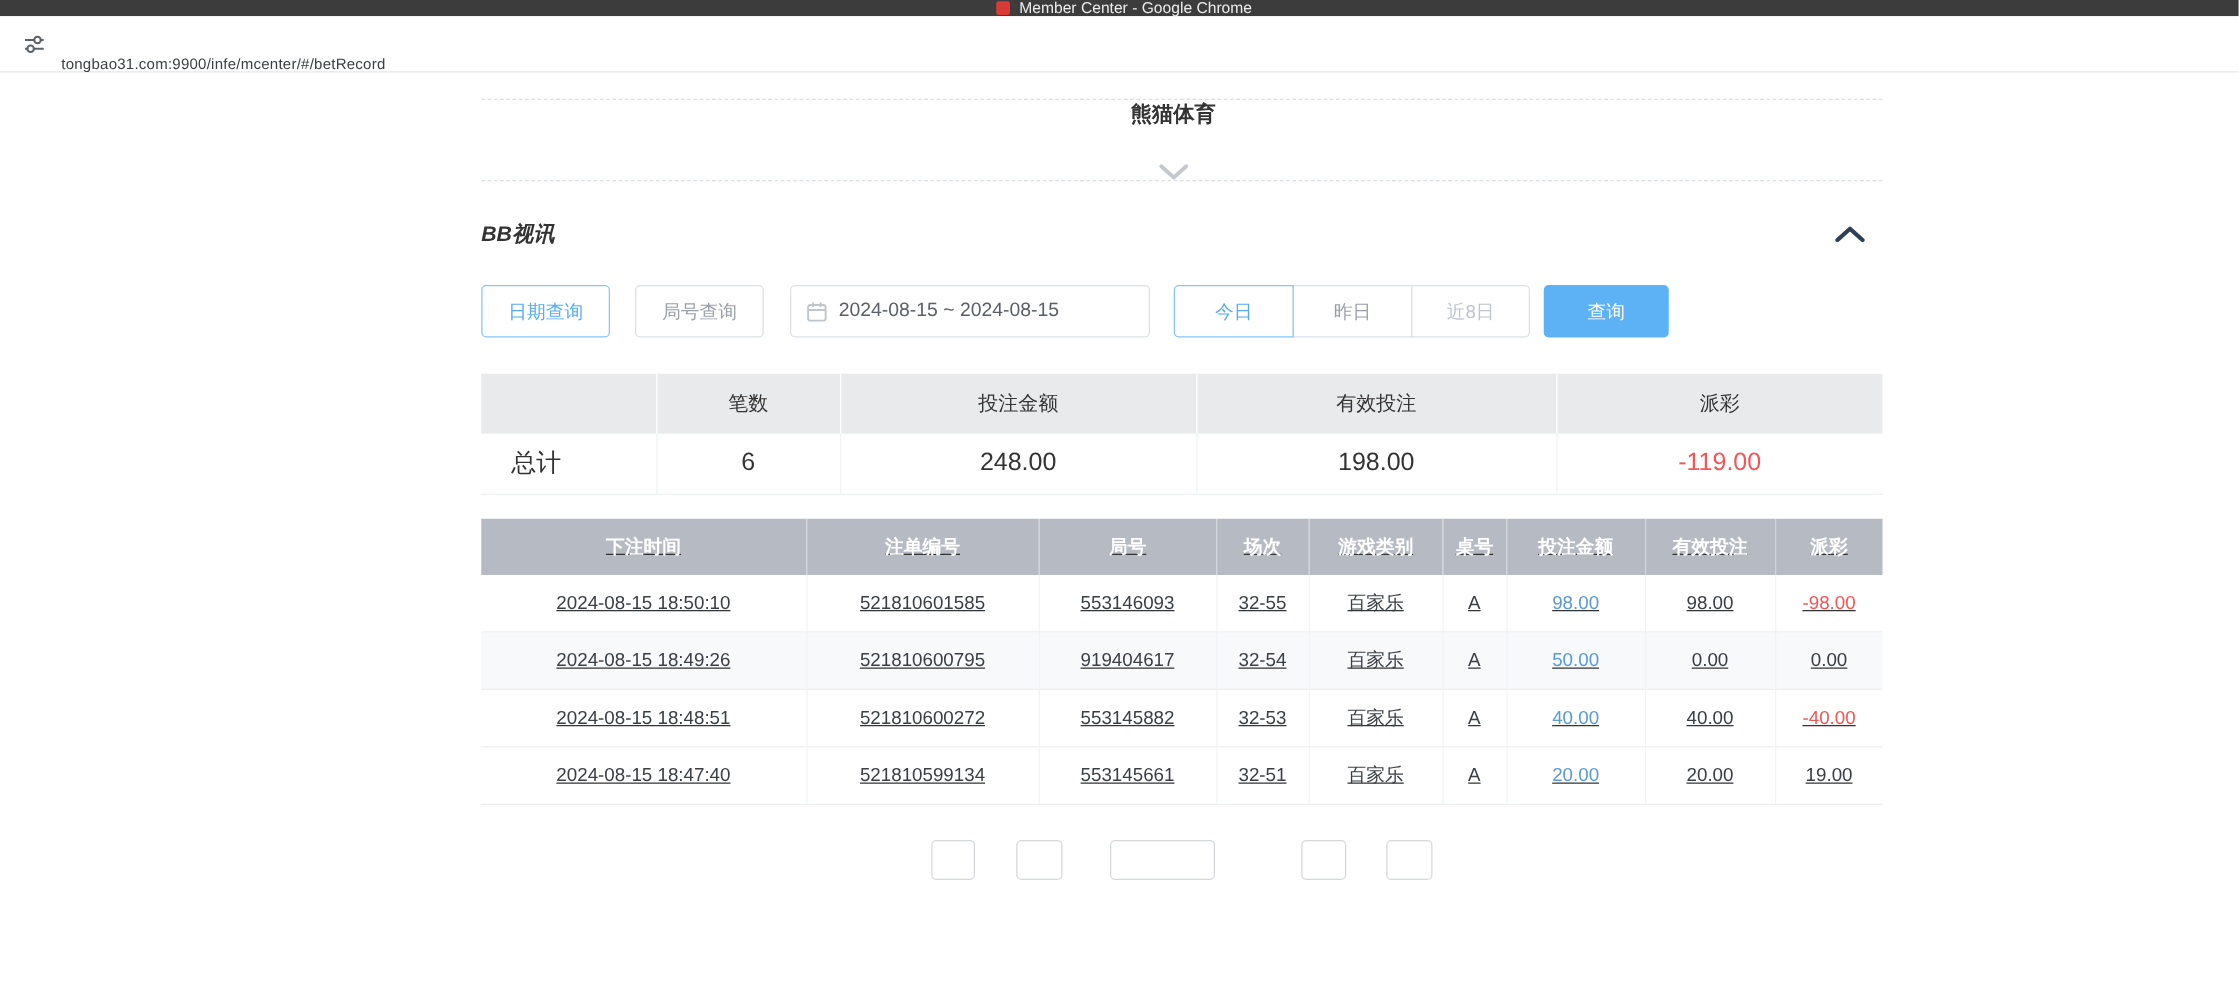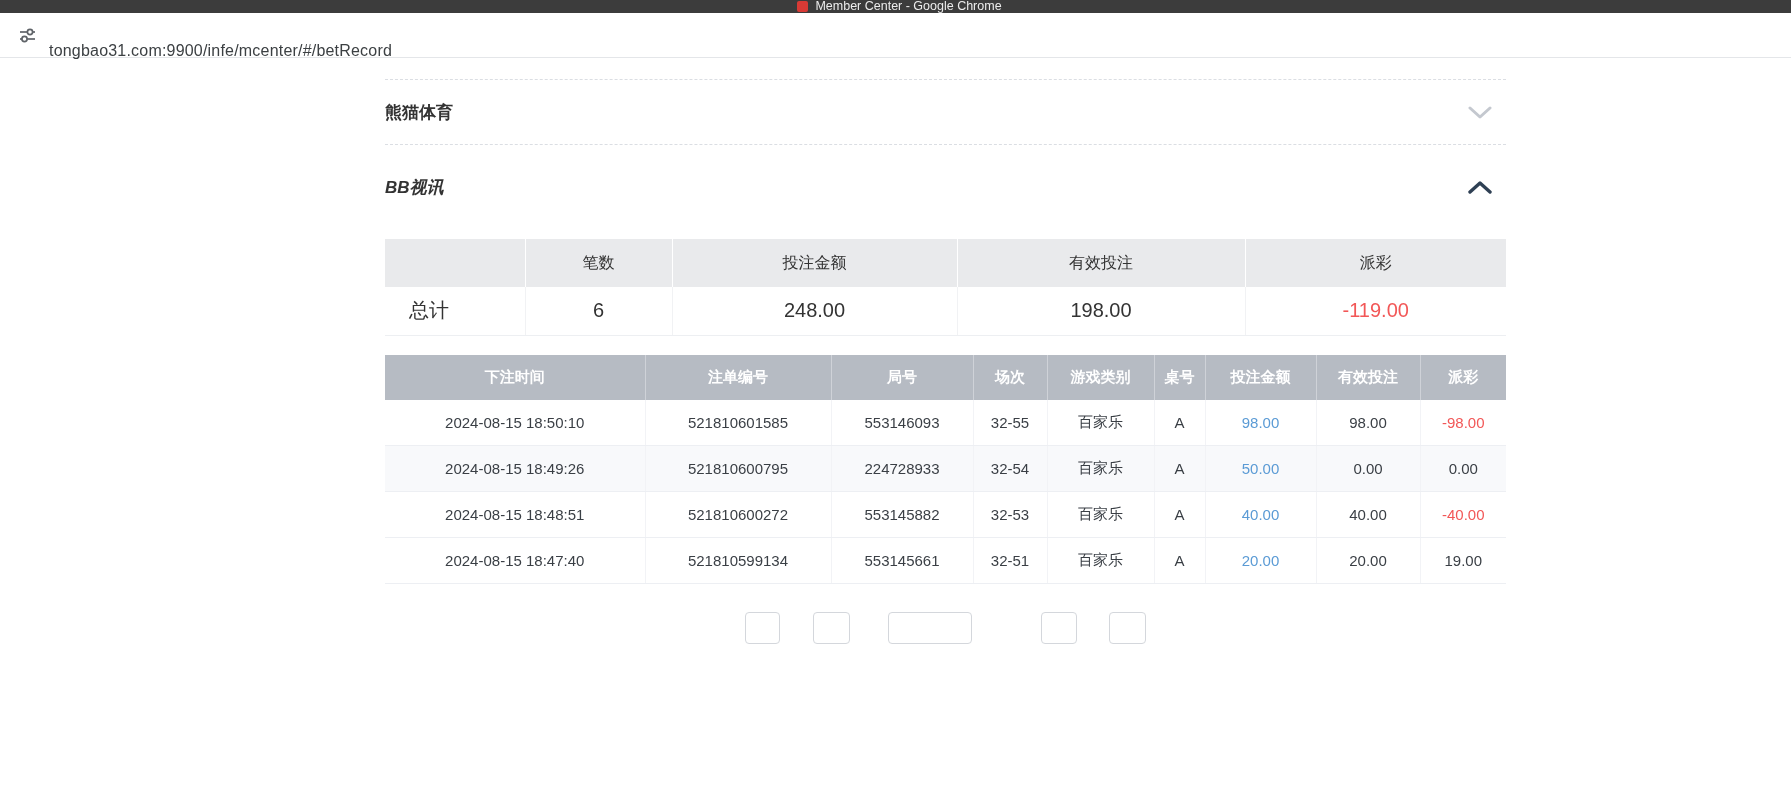--- a/index.html
+++ b/index.html
@@ -8,28 +8,28 @@
 
   
   .titlebar { height:13px; background:#3c3c3c; display:flex; align-items:flex-start;
     padding-left:8px; overflow:hidden;justify-content:center; }
   .titlebar-inner { display:flex; align-items:center; margin-top:-2px; }
   .win-icon { width:11px; height:11px; border-radius:2px; background:#d93a35; margin-right:7px; flex:0 0 auto; }
   .win-title { color:#ececec; font-size:12.5px; line-height:16px; white-space:nowrap; }
 
   .urlbar { height:45px; background:#fff; border-bottom:1px solid #e4e6e9;
     display:flex; align-items:center; padding-left:18px; }
-  .url-text { margin-left:12px; font-size:16px; color:#3c4043; letter-spacing:.2px;margin-top:32px; }
+  .url-text { margin-left:12px; font-size:12px; color:#3c4043; letter-spacing:.2px;margin-top:32px; }
 
   
   .content { margin-left:385px; width:1121px; }
 
   .sec-collapsed { margin-top:21px; height:66px;
     border-top:1px dashed #dbdee3; border-bottom:1px dashed #dbdee3;
-    display:flex; align-items:center; justify-content:space-between; padding-right:14px; cursor:pointer; }
+    display:flex; align-items:center; justify-content:space-between; padding-right:14px; cursor:pointer;flex-direction:column; }
   .sec-title { font-size:17px; font-weight:bold; color:#333; }
 
   .sec-active-header { margin-top:19px; height:47px; margin-bottom:16px;
     display:flex; align-items:center; justify-content:space-between; padding-right:14px; cursor:pointer;font-style:italic; }
 
   
   .filters { height:44px; display:flex; align-items:center; }
   .btn { height:42px; border-radius:4px; background:#fff; font-size:15px;
     display:flex; align-items:center; justify-content:center; cursor:pointer; white-space:nowrap; }
   .btn-date  { width:103px; border:1px solid #85c4f8; color:#56acf4; }
@@ -54,21 +54,21 @@
   .summary { margin-top:28px; }
   .summary th { background:#e9eaec; height:48px; font-size:16px; font-weight:normal;
     color:#333; }
   .summary th:not(:last-child) { border-right:1px solid #fff; }
   .summary td { height:48px; font-size:20px; text-align:center; background:#fff;
     border-bottom:1px solid #edeff2; color:#333; }
   .summary td:not(:last-child) { border-right:1px solid #f1f2f4; }
   .cell-left { text-align:left !important; padding-left:24px; }
 
   
-  .detail { margin-top:19px; }
+  .detail { margin-top:19px;text-decoration:underline; }
   .detail thead th { background:#b6bbc3; color:#fff; font-weight:bold; font-size:15px;
     height:45px; text-align:center; }
   .detail thead th:not(:last-child) { border-right:1px solid rgba(255,255,255,.35); }
   .detail tbody td { height:46px; text-align:center; font-size:15px; color:#3a3f45;
     background:#fff; border-bottom:1px solid #edeff3; }
   .detail tbody td:not(:last-child) { border-right:1px solid #f2f3f6; }
   .detail tbody tr.stripe td { background:#f8f9fb; }
   .bet-link { color:#5b9bd5 !important; cursor:pointer; }
   .neg { color:#f25757 !important;margin-left:16px; }
 
@@ -119,20 +119,41 @@
 
   <div class="sec-active-header">
     <span class="sec-title">BB视讯</span>
     <span>
       <svg class="chev" width="24" height="13" viewBox="0 0 24 13">
         <polyline points="2,11 12,2 22,11" fill="none" stroke="#2f4054" stroke-width="3.4" stroke-linecap="round" stroke-linejoin="round"></polyline>
       </svg>
     </span>
   </div>
 
+  <div class="filters">
+    <div class="btn btn-date">日期查询</div>
+    <div class="btn btn-round">局号查询</div>
+    <div class="date-input">
+      <span>
+        <svg class="chev" width="17" height="17" viewBox="0 0 17 17">
+          <rect x="1.5" y="3" width="14" height="12.5" rx="2" fill="none" stroke="#c0c4cc" stroke-width="1.5"></rect>
+          <line x1="1.5" y1="7" x2="15.5" y2="7" stroke="#c0c4cc" stroke-width="1.5"></line>
+          <line x1="5.5" y1="1" x2="5.5" y2="4.5" stroke="#c0c4cc" stroke-width="1.5"></line>
+          <line x1="11.5" y1="1" x2="11.5" y2="4.5" stroke="#c0c4cc" stroke-width="1.5"></line>
+        </svg>
+      </span>
+      <span class="date-text">2024-08-15 ~ 2024-08-15</span>
+    </div>
+    <div class="btn-group">
+      <div class="bg-btn bg-active">今日</div>
+      <div class="bg-btn">昨日</div>
+      <div class="bg-btn bg-muted">近8日</div>
+    </div>
+    <div class="btn-search">查询</div>
+  </div>
 
   <table class="summary">
     <colgroup>
         <col style="width:140px">
         <col style="width:147px">
         <col style="width:285px">
         <col style="width:288px">
         <col style="width:261px">
       </colgroup>
     <thead>
@@ -188,21 +209,21 @@
       <td>32-55</td>
       <td>百家乐</td>
       <td>A</td>
       <td class="bet-link">98.00</td>
       <td>98.00</td>
       <td class="neg">-98.00</td>
     </tr>
         <tr class="stripe">
       <td>2024-08-15 18:49:26</td>
       <td>521810600795</td>
-      <td>224728933</td>
+      <td>919404617</td>
       <td>32-54</td>
       <td>百家乐</td>
       <td>A</td>
       <td class="bet-link">50.00</td>
       <td>0.00</td>
       <td>0.00</td>
     </tr>
         <tr>
       <td>2024-08-15 18:48:51</td>
       <td>521810600272</td>

